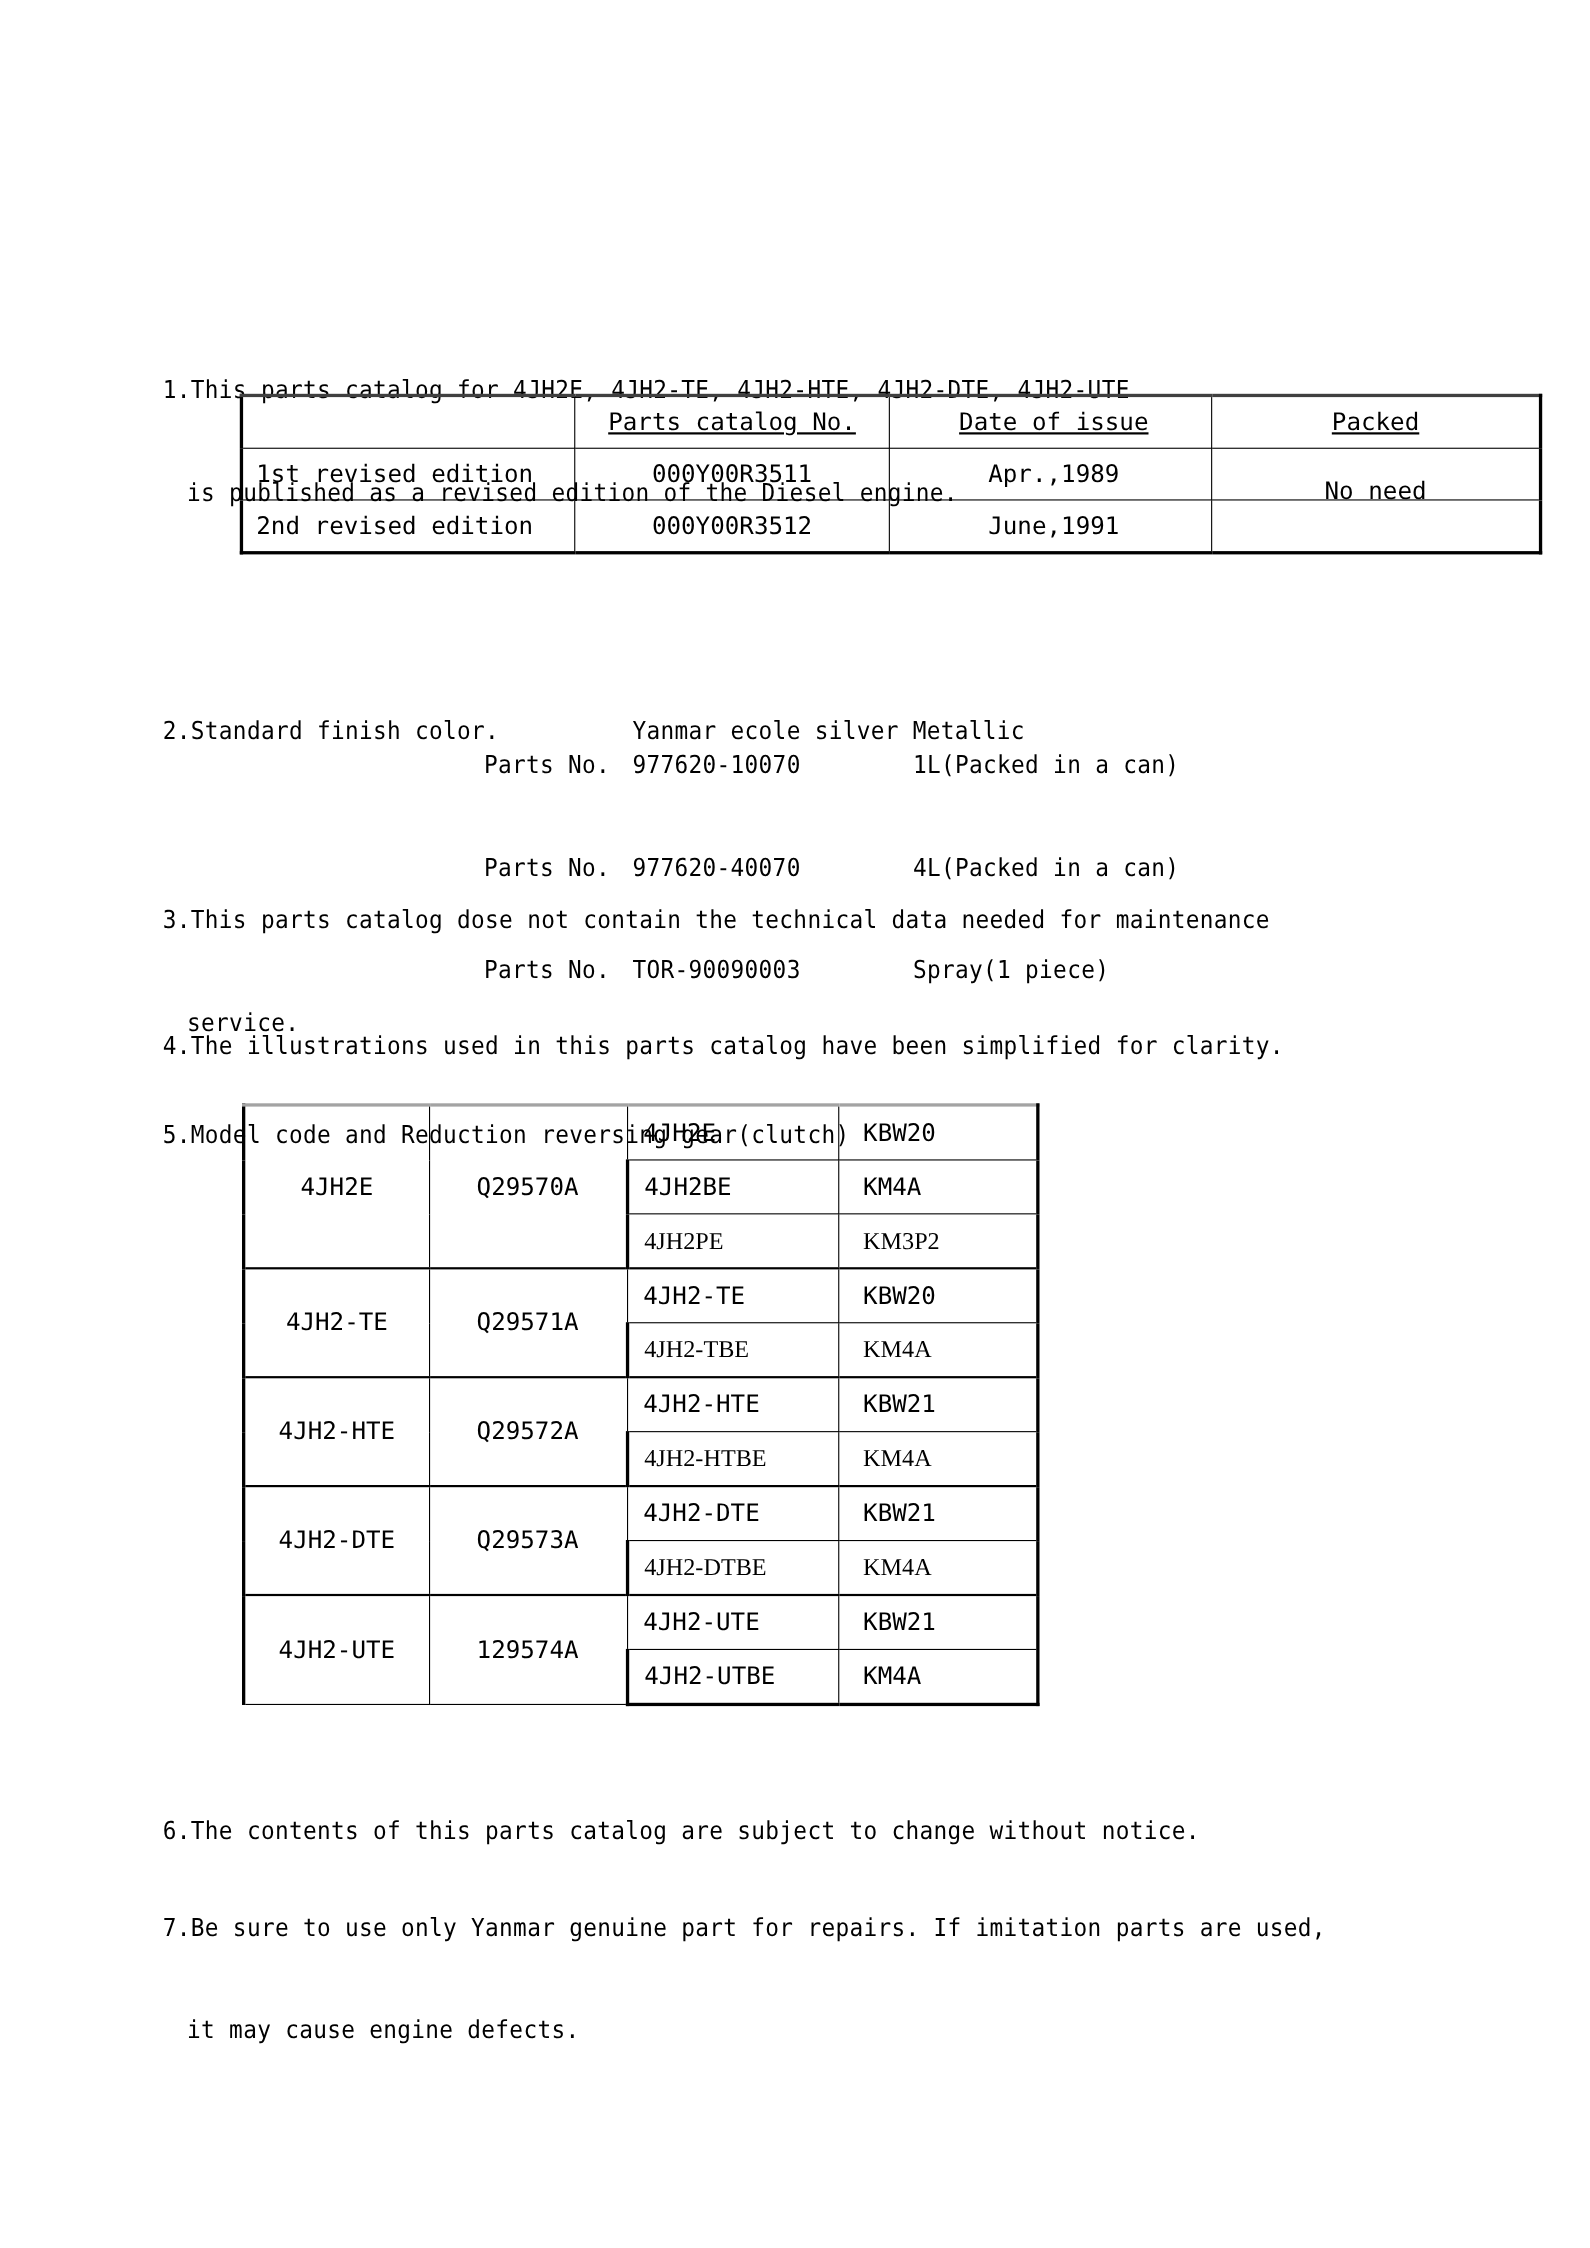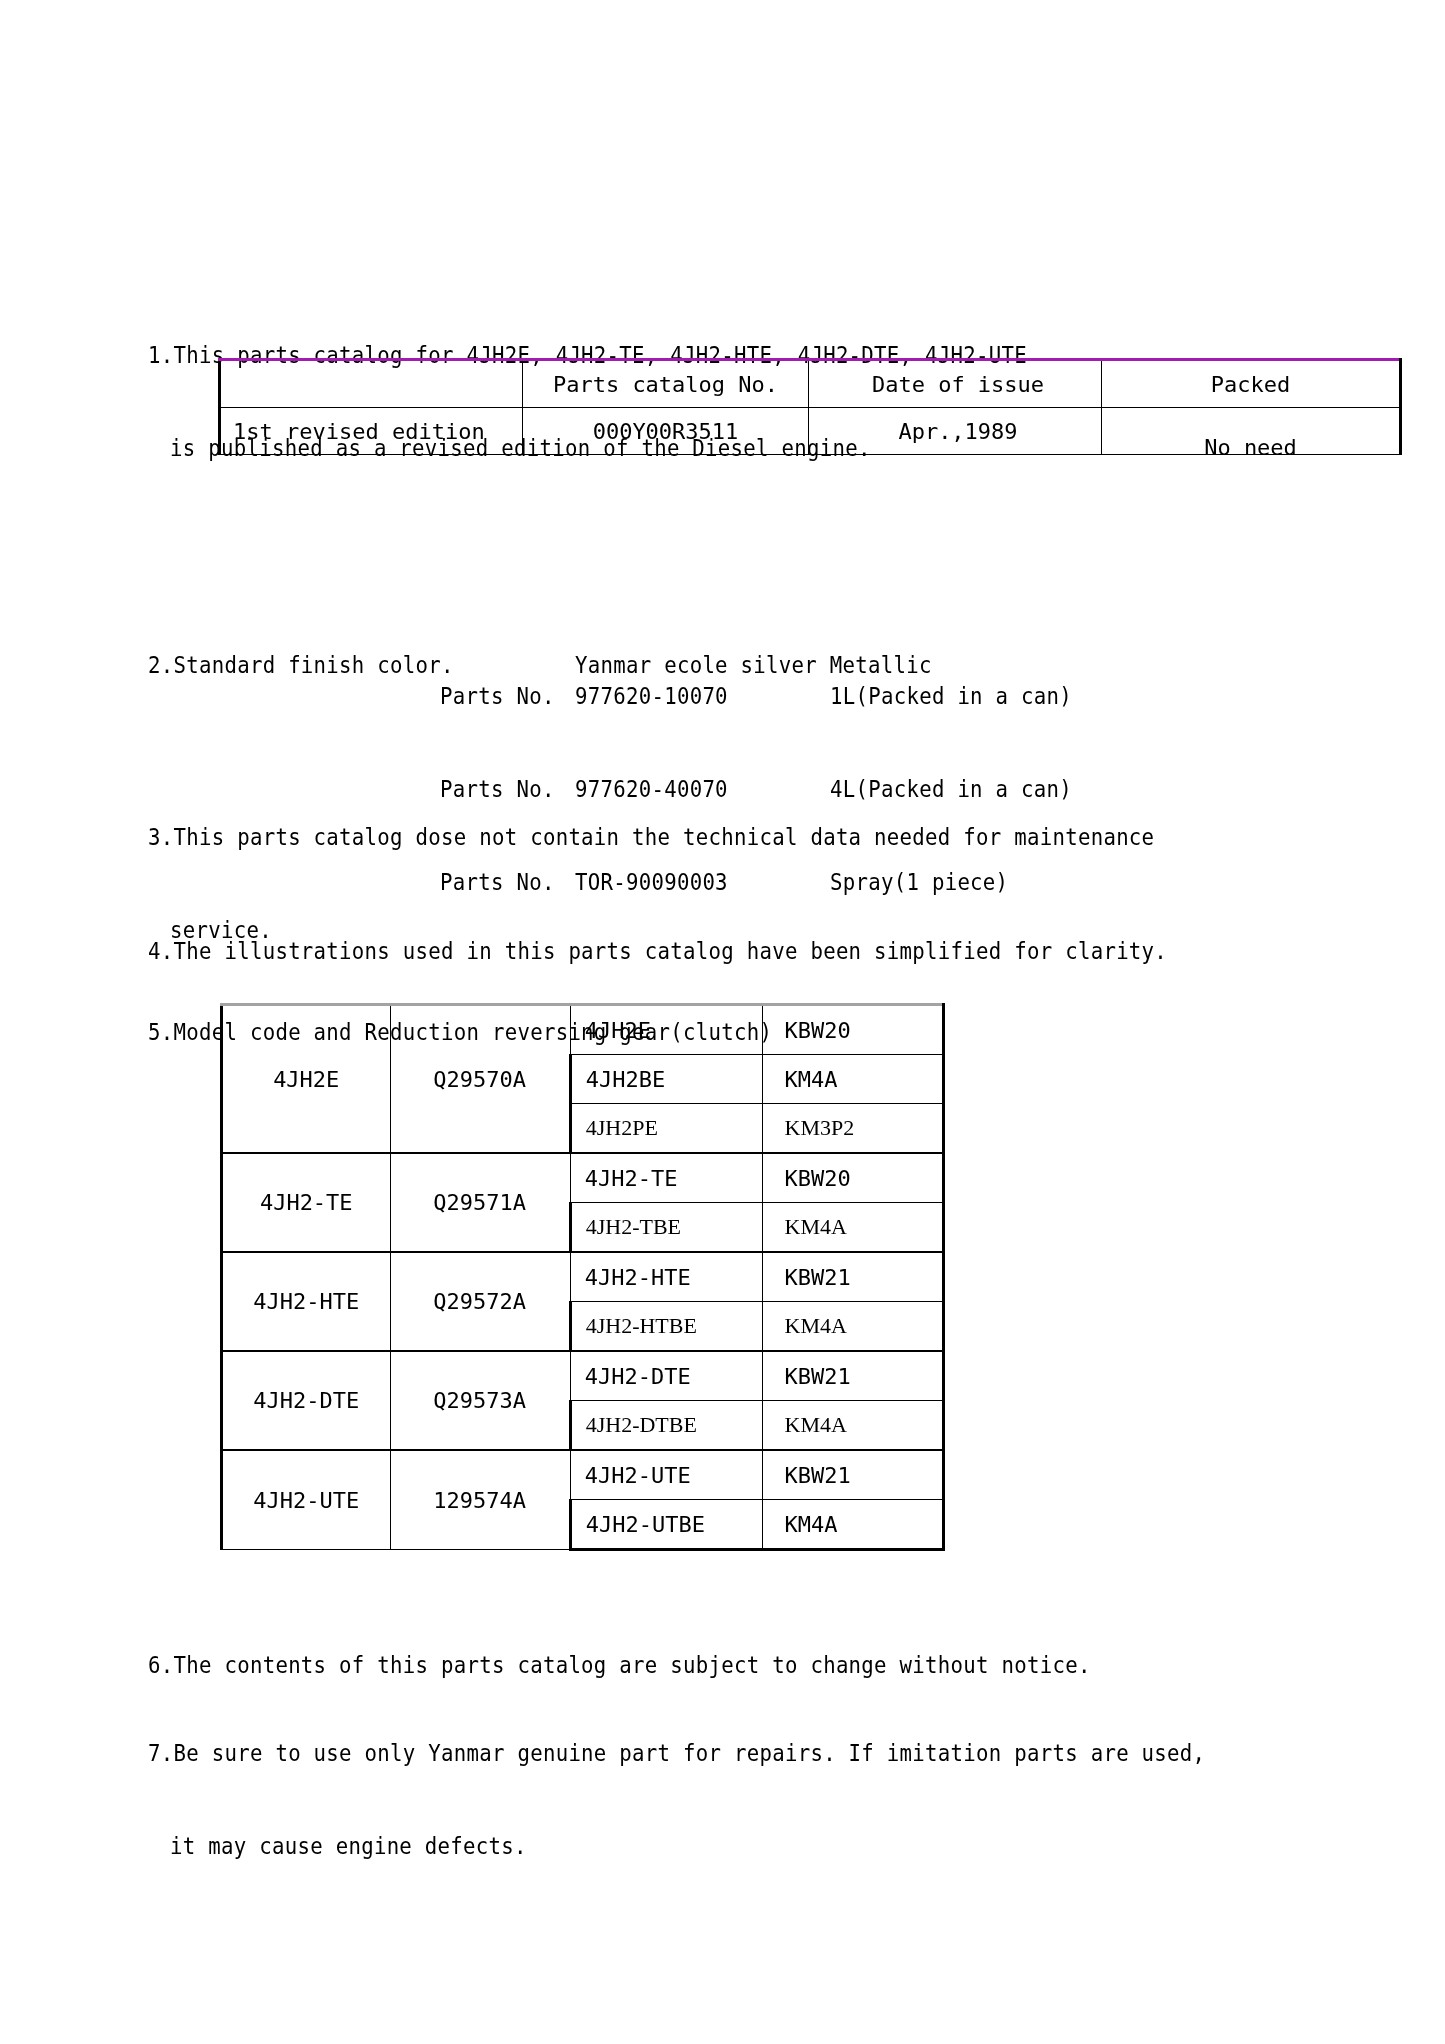--- a/index.html
+++ b/index.html
@@ -81,21 +81,21 @@
     height: 46px;
     text-align: center;
     vertical-align: middle;
     padding: 0 4px;
     white-space: nowrap;
   }
   .tbl1 .c0 { width: 285px; text-align: left; padding-left: 12px; }
   .tbl1 .c1 { width: 277px; }
   .tbl1 .c2 { width: 278px; padding-left: 10px; }
   .tbl1 .c3 { width: 289px; }
-  .tbl1 .outer-t td { border-top: 3px solid #a21caf; }
+  .tbl1 .outer-t td { border-top: 3px solid #404040; text-decoration: underline; }
   .tbl1 .outer-b td { border-bottom: 3px solid #000; }
   .tbl1 tr td:first-child { border-left: 3px solid #000; }
   .tbl1 tr td:last-child  { border-right: 3px solid #000; }
   .tbl1 .cellspan {
     position: relative;
   }
   .tbl1 .noneed {
     position: absolute;
     left: 0; right: 0;
     bottom: -6px;
@@ -149,20 +149,26 @@
         <td class="c3">Packed</td>
       </tr>
       <tr>
         <td class="c0">1st revised edition</td>
         <td class="c1">000Y00R3511</td>
         <td class="c2">Apr.,1989</td>
         <td class="c3 cellspan">
             <span class="noneed">No need</span>
           </td>
       </tr>
+      <tr class="outer-b">
+        <td class="c0">2nd revised edition</td>
+        <td class="c1">000Y00R3512</td>
+        <td class="c2">June,1991</td>
+        <td class="c3"></td>
+      </tr>
     </tbody>
   </table>
 
   <div class="item" style="left:148px; top:588px;">
     <span class="ln"><span class="num">2.</span><span>Standard finish color.</span></span>
   </div>
   <div class="item" style="left:575px; top:588px;">
     <span class="ln">Yanmar ecole silver Metallic</span>
   </div>
 

